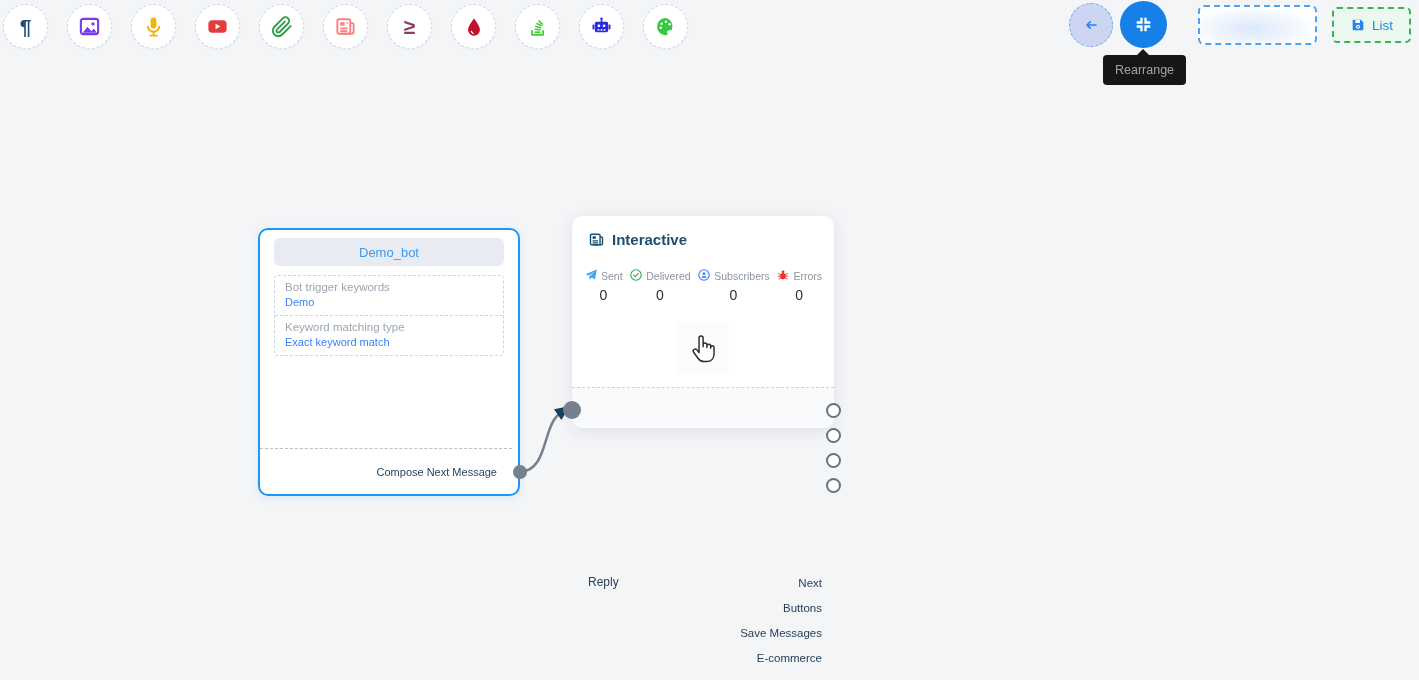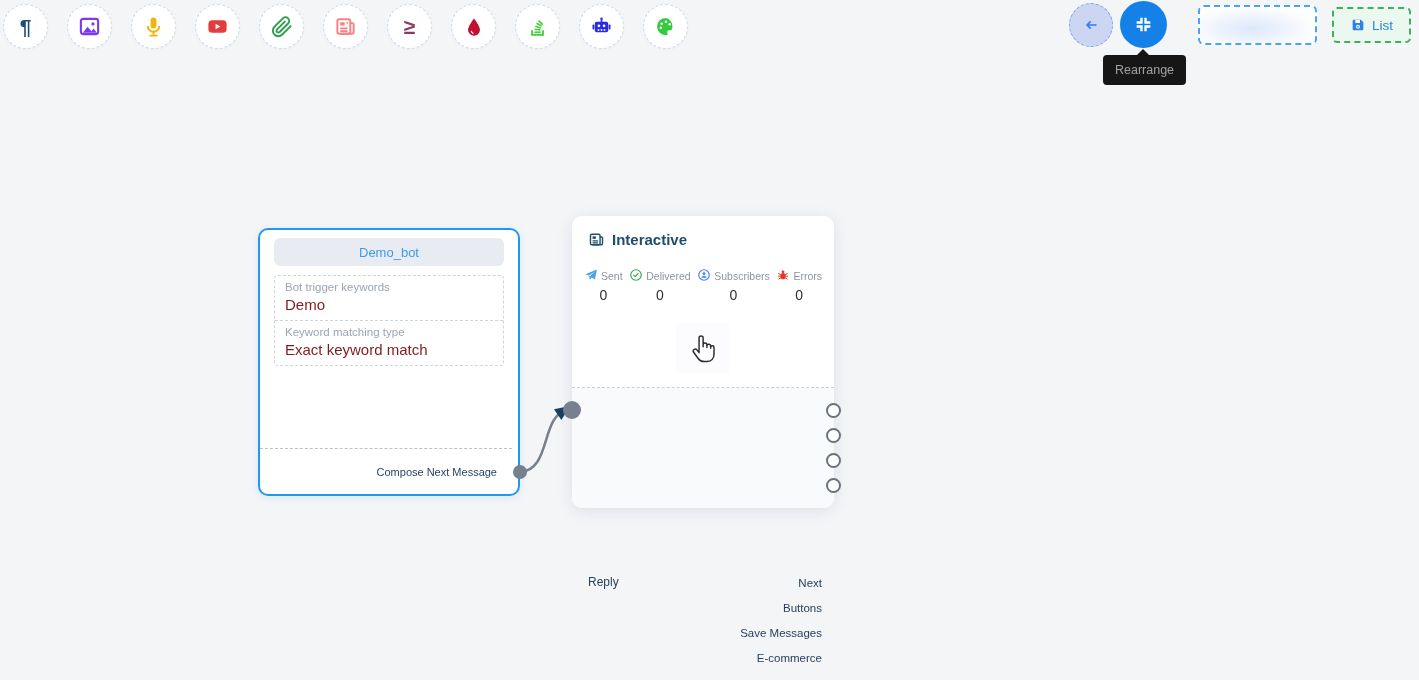--- a/index.html
+++ b/index.html
@@ -38,26 +38,26 @@
   .node-start { left:258px; top:228px; width:262px; height:268px; border:2px solid #2196f3;
                 box-shadow:0 2px 8px rgba(33,150,243,.12); }
   .node-header { display:flex; align-items:center; gap:7px; padding:15px 16px 8px;
                  color:#1d4e70; font-weight:bold; font-size:15px; }
   .pill { margin:8px 14px 0; height:28px; background:#e8ecf2; border-radius:6px; display:flex;
           align-items:center; justify-content:center; color:#3d9be9; font-size:13px; }
   .fields { margin:9px 14px 0; border:1px dashed #ccd6df; border-radius:4px; }
   .field { padding:5px 10px 7px; }
   .field + .field { border-top:1px dashed #ccd6df; }
   .flabel { font-size:11.5px; color:#9ba6b2; margin-bottom:3px; }
-  .fvalue { font-size:15px; color:#7f1d1d; }
+  .fvalue { font-size:11px; color:#3b82f6; }
   .node-footer { position:absolute; left:0; right:6px; bottom:0; height:46px;
                  border-top:1px dashed #b6c1cc; display:flex; align-items:center;
                  justify-content:flex-end; padding-right:15px; font-size:11px; color:#1d3e5e; }
 
-  .node-inter { left:572px; top:216px; width:262px; height:292px;
+  .node-inter { left:572px; top:216px; width:262px; height:212px;
                 box-shadow:0 3px 16px rgba(23,43,77,.10); }
   .stats { display:flex; justify-content:space-between; padding:12px 12px 0 12px; }
   .stat { display:flex; flex-direction:column; align-items:center; }
   .stat-top { display:flex; align-items:flex-end; gap:3px; font-size:10.5px; color:#8b959f; }
   .stat-val { margin-top:5px; font-size:14px; color:#2b2f33; }
   .inter-divider { position:absolute; left:0; right:0; top:171px; border-top:1px dashed #ccd0d6; }
   .inter-bottom { position:absolute; left:0; right:0; top:172px; bottom:0; background:#f9fafb;
                   border-radius:0 0 10px 10px; }
   .reply-label { position:absolute; left:16px; top:187px; font-size:12px; color:#27415c; }
   .orow { position:absolute; right:12px; font-size:11.5px; color:#27415c; }

